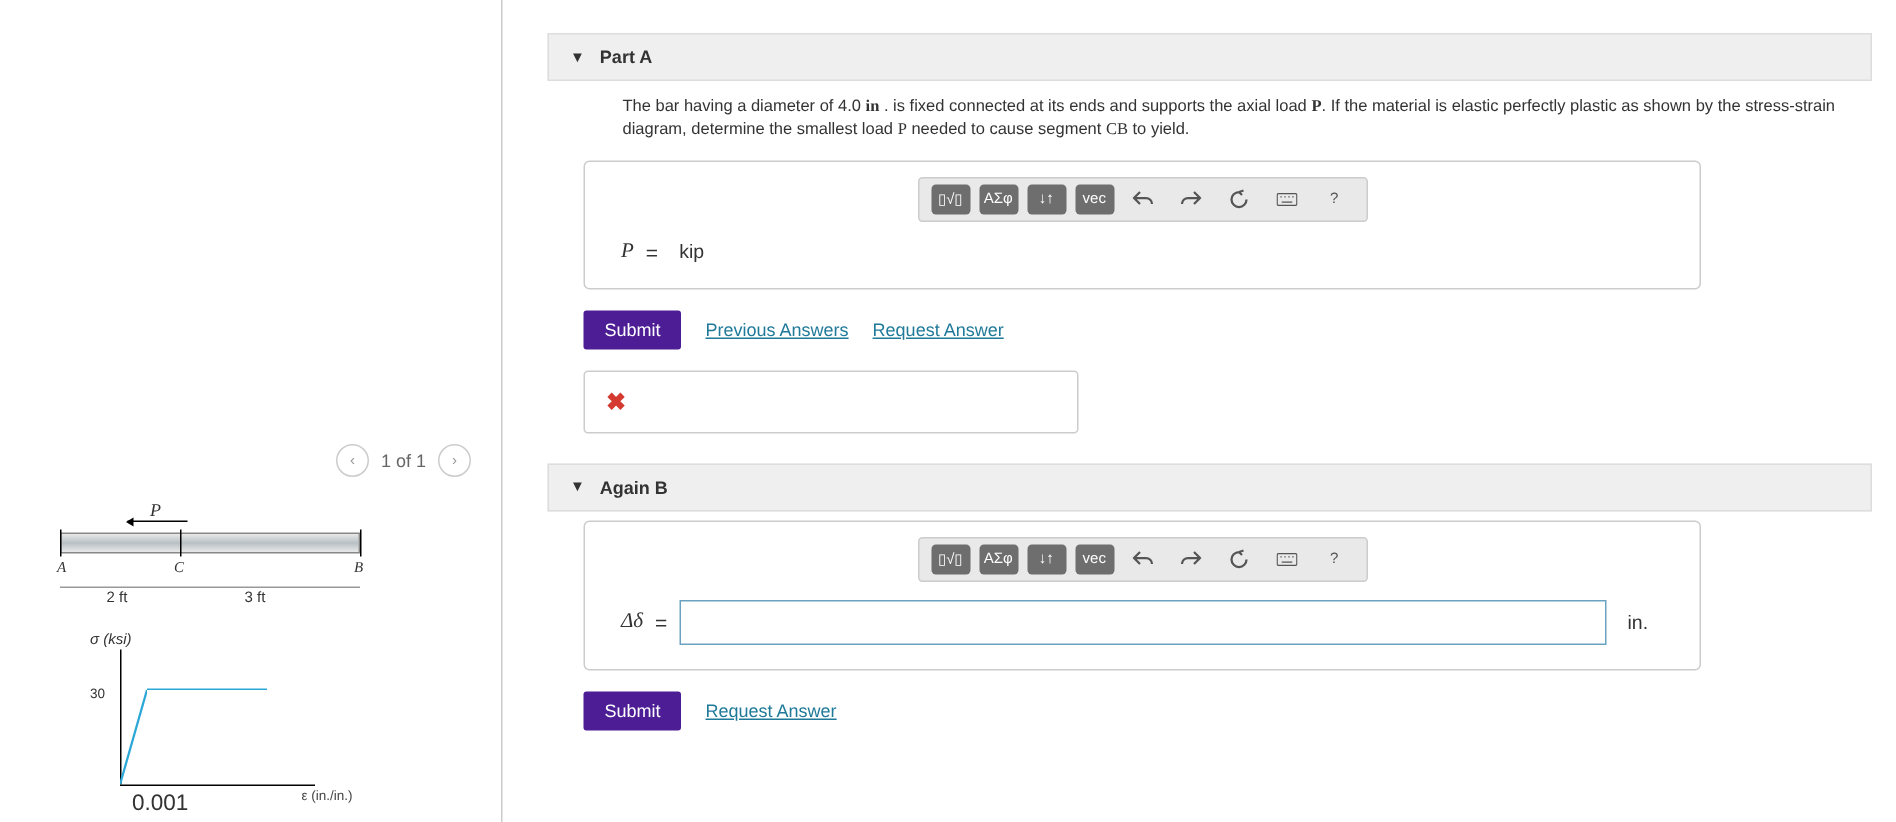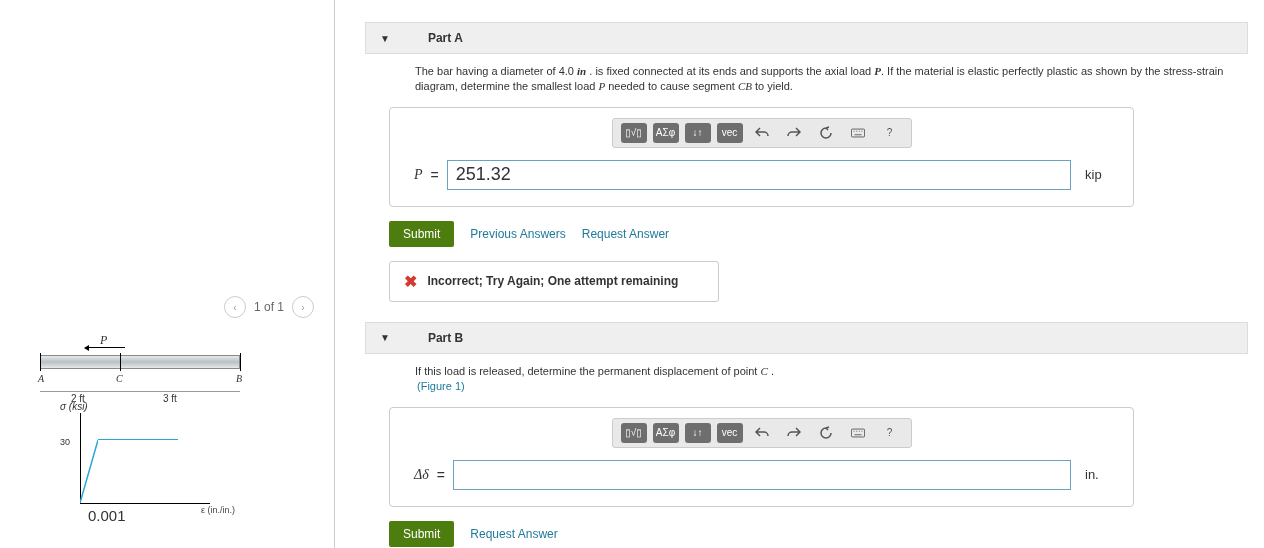--- a/index.html
+++ b/index.html
@@ -75,20 +75,21 @@
   .bar-fig .dim1 { position:absolute; top:58px; left:31px; font-size:10px; }
   .bar-fig .dim2 { position:absolute; top:58px; left:123px; font-size:10px; }
   .bar-fig .dimline { position:absolute; top:56px; height:0; border-top:1px solid #999; }
   .bar-fig .dl1 { left:0; width:80px; }
   .bar-fig .dl2 { left:80px; width:120px; }
 
   .chart-fig {
     position: relative;
     width: 180px;
     height: 120px;
+    margin-top: 20px;
     margin-left: 20px;
   }
   .chart-fig .ylabel { position:absolute; top:-4px; left:10px; font-size:10px; font-style: italic; }
   .chart-fig .xlabel { position:absolute; bottom:10px; right:-5px; font-size:9px; color:#444; }
   .chart-fig .yaxis { position:absolute; left:30px; top:8px; width:0; height:90px; border-left:1px solid #000; }
   .chart-fig .xaxis { position:absolute; left:30px; top:98px; width:130px; height:0; border-top:1px solid #000; }
   .chart-fig .ytick { position:absolute; left:10px; top:32px; font-size:9px; }
   .chart-fig .xtick { position:absolute; left:38px; top:102px; font-size:15px; }
   .chart-fig .plot { position:absolute; left:30px; top:8px; width:130px; height:90px; }
   .chart-fig .seg1 { position:absolute; left:0; bottom:0; width:18px; height:63px; }
@@ -103,28 +104,28 @@
     background: #efefef;
     border: 1px solid #ddd;
     padding: 8px 14px;
     display:flex;
     align-items:center;
     gap:10px;
     margin-top: 20px;
   }
   .part-head:first-child { margin-top: 22px; }
   .part-head .caret { font-size:10px; color:#333; }
-  .part-head .title { font-weight: bold; font-size: 12px; margin-left: 28px; }
+  .part-head .title { font-weight: bold; font-size: 12px; }
   .prompt {
     padding: 10px 24px 6px 50px;
     font-size: 11px;
     color: #333;
     line-height: 1.4;
   }
-  .prompt .math { font-family: 'Times New Roman', serif; font-style: italic; }
+  .prompt .math { font-family: 'Times New Roman', serif; }
   .fig-link { color:#1f7a99; font-size:11px; text-decoration:none; padding-left:2px; }
   .answer-box {
     margin: 6px 0 0 24px;
     width: 745px;
     border: 1px solid #ccc;
     border-radius: 4px;
     padding: 10px 14px 16px 14px;
     background:#fff;
   }
   .toolbar {
@@ -167,29 +168,29 @@
     font-size: 18px;
     color:#333;
     outline:none;
   }
   .unit { font-size: 13px; color:#333; padding-left:6px; min-width:30px; }
   .action-row {
     display:flex; align-items:center; gap:16px;
     margin: 14px 0 0 24px;
   }
   .submit-btn {
-    background: #4d7c0f;
+    background: #4c1d95;
     color:#fff;
     border:none;
     padding: 6px 14px;
     font-size: 12px;
     border-radius: 2px;
     cursor:pointer;
   }
-  .link { color:#1f7a99; font-size:12px; cursor:pointer; }
+  .link { color:#1f7a99; font-size:12px; text-decoration: underline; cursor:pointer; }
   .feedback {
     margin: 14px 0 0 24px;
     border:1px solid #ccc;
     border-radius:3px;
     background:#fff;
     padding: 10px 14px;
     display:flex; align-items:center; gap:10px;
     width: 330px;
     font-size: 12px;
   }
@@ -281,41 +282,35 @@
               <line x1="9" y1="3" x2="10" y2="3" stroke="#555"></line>
               <line x1="12" y1="3" x2="13" y2="3" stroke="#555"></line>
               <line x1="4" y1="7" x2="12" y2="7" stroke="#555"></line>
             </svg>
           </div>
         <div class="tbtn light">?</div>
       </div>
       <div class="input-row">
         <span class="lbl">P</span>
         <span class="eq">=</span>
-        <input class="ans-input" value="251.32" style="">
         <span class="unit">kip</span>
       </div>
     </div>
     <div class="action-row">
       <button class="submit-btn">Submit</button>
       <span class="link">Previous Answers</span>
       <span class="link">Request Answer</span>
     </div>
     <div class="feedback">
       <span class="x">✖</span>
-      <span class="msg">Incorrect; Try Again; One attempt remaining</span>
     </div>
 
     <div class="part-head">
       <span class="caret">▼</span>
-      <span class="title">Part B</span>
-    </div>
-    <div class="prompt">
-      <span>If this load is released, determine the permanent displacement of point </span><span class="math">C</span><span> .</span><br>
-      <a href="#" class="fig-link">(Figure 1)</a>
+      <span class="title">Again B</span>
     </div>
     <div class="answer-box">
       <div class="toolbar">
         <div class="tbtn">▯√▯</div>
         <div class="tbtn">ΑΣφ</div>
         <div class="tbtn">↓↑</div>
         <div class="tbtn">vec</div>
         <div class="tbtn light">
             <svg width="14" height="12" viewBox="0 0 14 12">
               <path d="M5 1 L1 5 L5 9 M1 5 H9 A4 4 0 0 1 13 9" fill="none" stroke="#555" stroke-width="1.5"></path>

